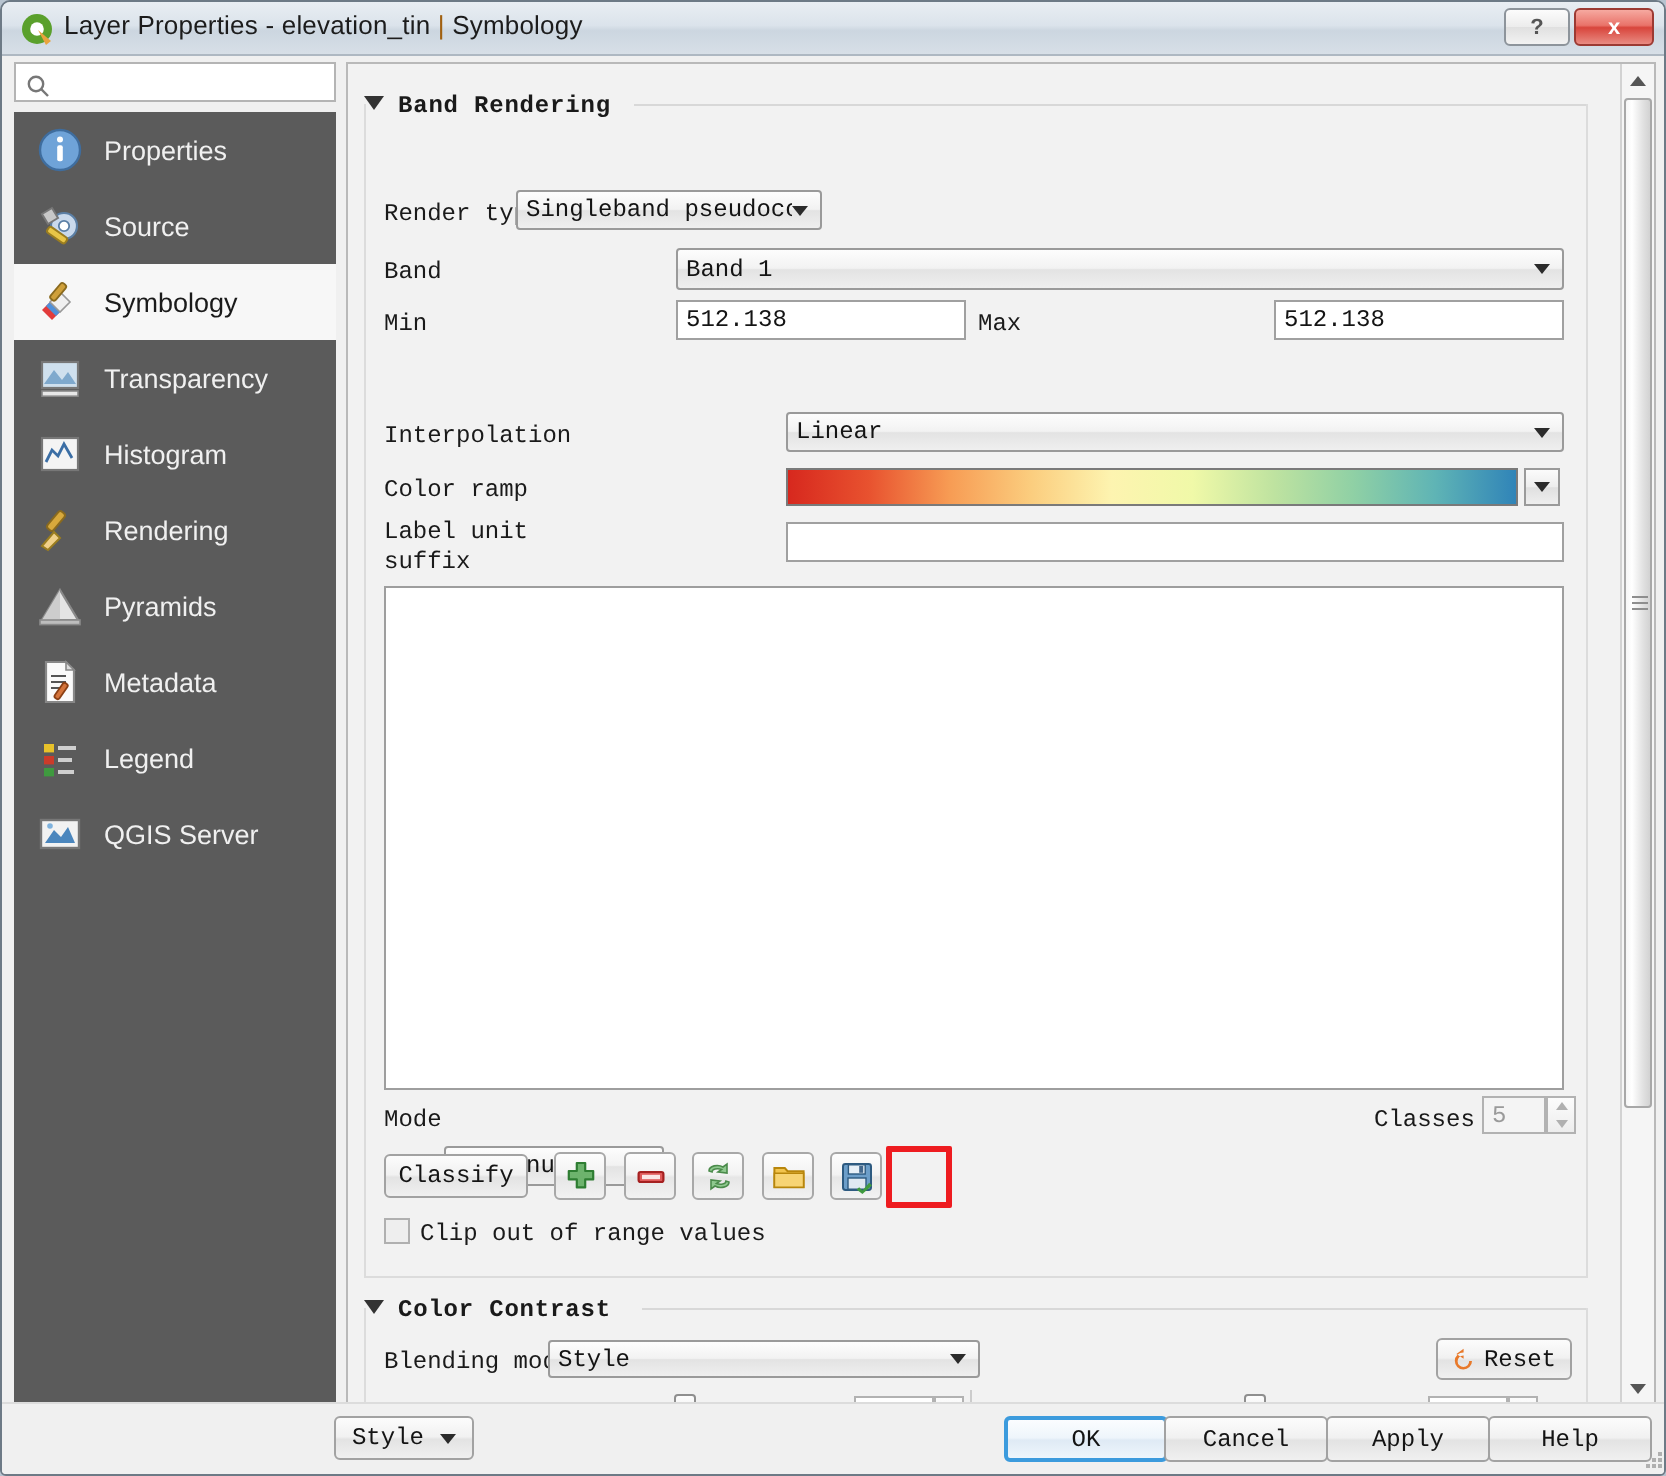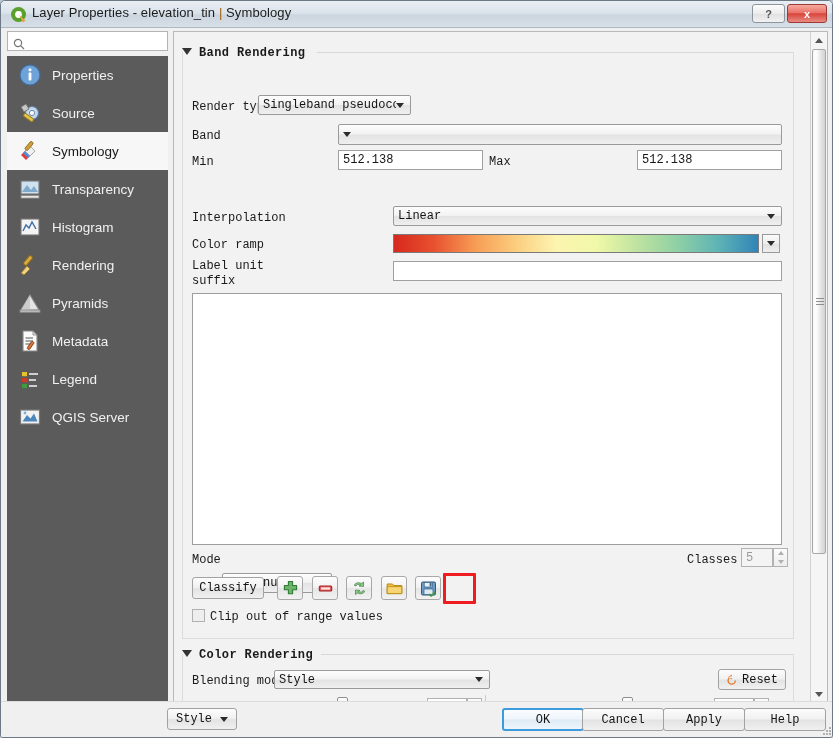--- a/index.html
+++ b/index.html
@@ -511,20 +511,21 @@
       <div class="grp-box" style="left:8px; top:20px; width:612px; height:587px; border-top:none;"></div>
 
       <div class="lab" style="left:18px; top:68px;">Render type</div>
       <div class="combo" style="left:84px; top:63px; width:153px; height:20px;">
         <span class="cv">Singleband pseudocolor</span>
         <span class="arr"></span>
       </div>
 
       <div class="lab" style="left:18px; top:97px;">Band</div>
       <div class="combo" style="left:164px; top:92px; width:444px; height:21px;">
+        <span class="cv">Band 1</span>
         <span class="arr"></span>
       </div>
 
       <div class="lab" style="left:18px; top:123px;">Min</div>
       <div class="txt" style="left:164px; top:118px; width:145px; height:20px;">
         <span>512.138</span>
       </div>
       <div class="lab" style="left:315px; top:123px;">Max</div>
       <div class="txt" style="left:463px; top:118px; width:145px; height:20px;">
         <span>512.138</span>
@@ -604,21 +605,21 @@
           <path d="M9.6 13.6 L11.2 15.2 L14.6 11.4 L16 12.7 L11.2 17 L8.3 14.8 Z" fill="#3f9a3f"></path>
         </svg>
       </div>
 
       <div id="hl"></div>
 
       <div class="cbx" style="left:18px; top:577px;"></div>
       <div class="lab" style="left:36px; top:578px;">Clip out of range values</div>
 
       <div class="group-title" style="left:8px; top:616px;">
-        <span class="tri down"></span><span>Color Rendering</span>
+        <span class="tri down"></span><span>Color Contrast</span>
       </div>
       <div class="grp-line" style="left:147px; top:622px; width:473px;"></div>
       <div class="grp-box" style="left:8px; top:622px; width:612px; height:60px;"></div>
 
       <div class="lab" style="left:18px; top:642px;">Blending mode</div>
       <div class="combo" style="left:100px; top:638px; width:216px; height:19px;">
         <span class="cv">Style</span>
         <span class="arr"></span>
       </div>
       <div class="btn" style="left:544px; top:637px; width:68px; height:21px;">

